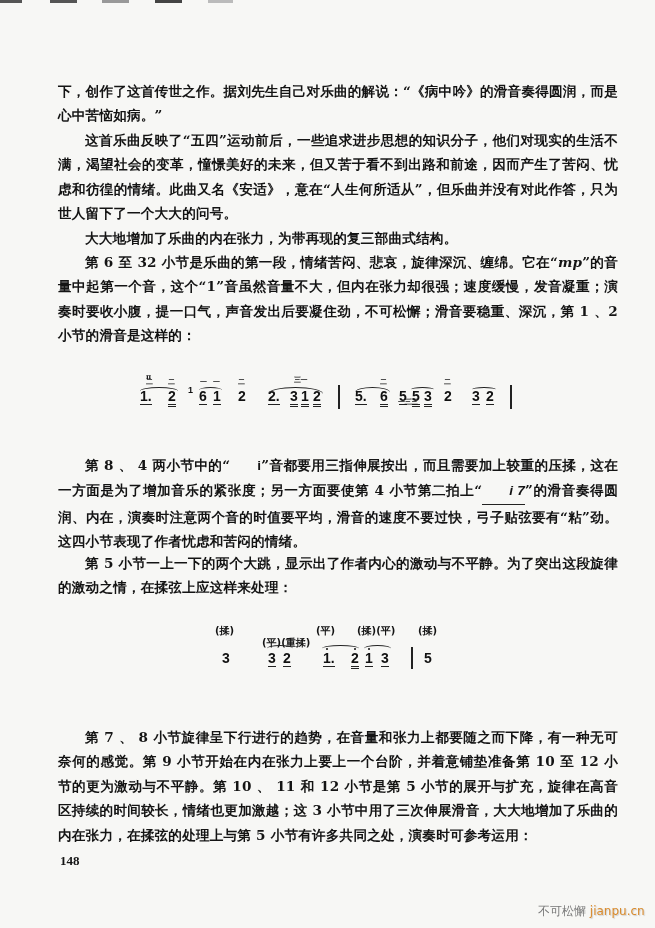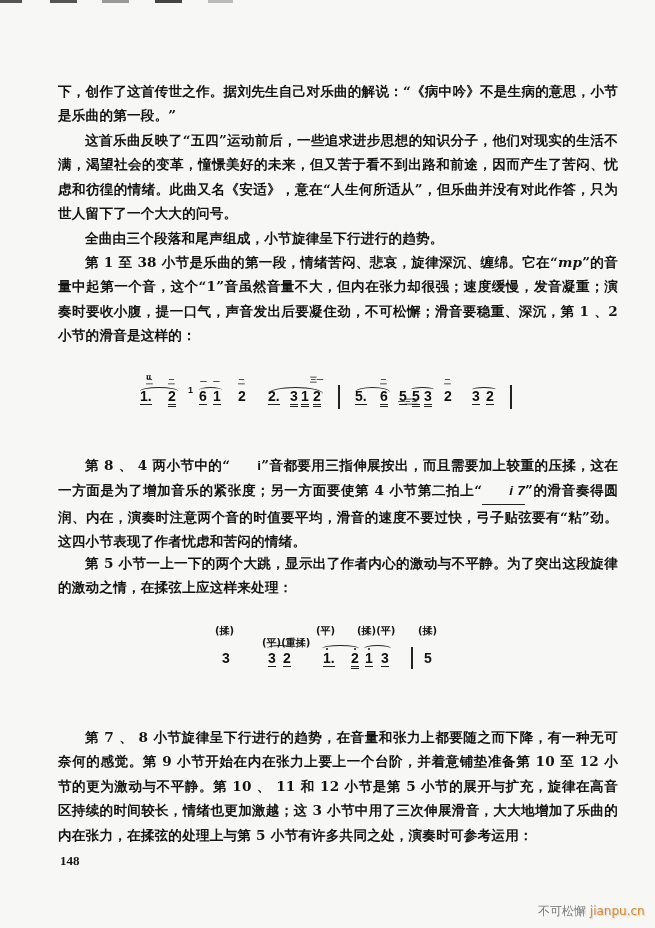--- a/index.html
+++ b/index.html
@@ -45,25 +45,25 @@
 
 <div class="top-marks" id="topMarks">
     <span style="left: 0px; width: 22px; background: rgb(85, 85, 85);"></span>
     <span style="left: 50px; width: 27px; background: rgb(85, 85, 85);"></span>
     <span style="left: 102px; width: 27px; background: rgb(153, 153, 153);"></span>
     <span style="left: 155px; width: 27px; background: rgb(68, 68, 68);"></span>
     <span style="left: 208px; width: 25px; background: rgb(187, 187, 187);"></span>
   </div>
 
 <div class="page">
-  <p class="para" style="top:79px;">下，创作了这首传世之作。据刘先生自己对乐曲的解说：“《病中吟》不是生病的意思，小节是乐曲的第一段。”</p>
+  <p class="para" style="top:79px;">下，创作了这首传世之作。据刘先生自己对乐曲的解说：“《病中吟》的滑音奏得圆润，而是心中苦恼如病。”</p>
   <p class="para indent" style="top:128px;">这首乐曲反映了“五四”运动前后，一些追求进步思想的知识分子，他们对现实的生活不满，渴望社会的变革，憧憬美好的未来，但又苦于看不到出路和前途，因而产生了苦闷、忧虑和彷徨的情绪。此曲又名《安适》，意在“人生何所适从”，但乐曲并没有对此作答，只为世人留下了一个大大的问号。</p>
-  <p class="para indent" style="top:226px;">全曲由三个段落和尾声组成，小节旋律呈下行进行的趋势。</p>
+  <p class="para indent" style="top:226px;">大大地增加了乐曲的内在张力，为带再现的复三部曲式结构。</p>
   <p class="para indent" style="top:250px;">
-    <span>第 1 至 38 小节是乐曲的第一段，情绪苦闷、悲哀，旋律深沉、缠绵。它在“</span><span class="mp">mp</span><span>”的音量中起第一个音，这个“1”音虽然音量不大，但内在张力却很强；速度缓慢，发音凝重；演奏时要收小腹，提一口气，声音发出后要凝住劲，不可松懈；滑音要稳重、深沉，第 1 、2 小节的滑音是这样的：</span>
+    <span>第 6 至 32 小节是乐曲的第一段，情绪苦闷、悲哀，旋律深沉、缠绵。它在“</span><span class="mp">mp</span><span>”的音量中起第一个音，这个“1”音虽然音量不大，但内在张力却很强；速度缓慢，发音凝重；演奏时要收小腹，提一口气，声音发出后要凝住劲，不可松懈；滑音要稳重、深沉，第 1 、2 小节的滑音是这样的：</span>
   </p>
   <p class="para indent" style="top:453px;">
     <span>第 8 、 4 两小节中的“</span><span class="inline-mark">i</span><span>”音都要用三指伸展按出，而且需要加上较重的压揉，这在一方面是为了增加音乐的紧张度；另一方面要使第 4 小节第二拍上“</span><span class="inline-mark" style="border-bottom:1.5px solid #222;font-style:italic;">i 7</span><span>”的滑音奏得圆润、内在，演奏时注意两个音的时值要平均，滑音的速度不要过快，弓子贴弦要有“粘”劲。这四小节表现了作者忧虑和苦闷的情绪。</span>
   </p>
   <p class="para indent" style="top:551px;">第 5 小节一上一下的两个大跳，显示出了作者内心的激动与不平静。为了突出这段旋律的激动之情，在揉弦上应这样来处理：</p>
   <p class="para indent" style="top:725px;">第 7 、 8 小节旋律呈下行进行的趋势，在音量和张力上都要随之而下降，有一种无可奈何的感觉。第 9 小节开始在内在张力上要上一个台阶，并着意铺垫准备第 10 至 12 小节的更为激动与不平静。第 10 、 11 和 12 小节是第 5 小节的展开与扩充，旋律在高音区持续的时间较长，情绪也更加激越；这 3 小节中用了三次伸展滑音，大大地增加了乐曲的内在张力，在揉弦的处理上与第 5 小节有许多共同之处，演奏时可参考运用：</p>
 </div>
 
 <div id="notation1" style="position:absolute;left:0;top:0;width:655px;height:928px;pointer-events:none;">
     <span class="notation note ul1" style="left: 140px; top: 388px;">1.</span>
@@ -83,21 +83,21 @@
     <span class="notation note ul2" style="left: 424px; top: 388px;">3</span>
     <span class="notation note " style="left: 444px; top: 388px;">2</span>
     <span class="notation note ul1" style="left: 472px; top: 388px;">3</span>
     <span class="notation note ul1" style="left: 486px; top: 388px;">2</span>
     <span class="orn" style="left: 146px; top: 373px;">ᴨ</span>
     <span class="orn" style="left: 146px; top: 378px;">二</span>
     <span class="orn" style="left: 168px; top: 378px;">二</span>
     <span class="orn" style="left: 200px; top: 378px;">一</span>
     <span class="orn" style="left: 213px; top: 378px;">一</span>
     <span class="orn" style="left: 238px; top: 378px;">二</span>
-    <span class="orn" style="left: 310px; top: 376px;">三一</span>
+    <span class="orn" style="left: 294px; top: 376px;">三一</span>
     <span class="orn" style="left: 380px; top: 378px;">二</span>
     <span class="orn" style="left: 398px; top: 398px;">一三三</span>
     <span class="orn" style="left: 444px; top: 378px;">二</span>
     <div class="slur" style="left: 140px; width: 38px; top: 387px; height: 7px;"></div>
     <div class="slur" style="left: 199px; width: 23px; top: 387px; height: 5px;"></div>
     <div class="slur" style="left: 268px; width: 55px; top: 387px; height: 13px;"></div>
     <div class="slur" style="left: 355px; width: 35px; top: 387px; height: 10px;"></div>
     <div class="slur" style="left: 411px; width: 23px; top: 387px; height: 4px;"></div>
     <div class="slur" style="left: 472px; width: 24px; top: 387px; height: 4px;"></div>
     <div class="bar" style="left: 338px; top: 385px; height: 24px;"></div>

